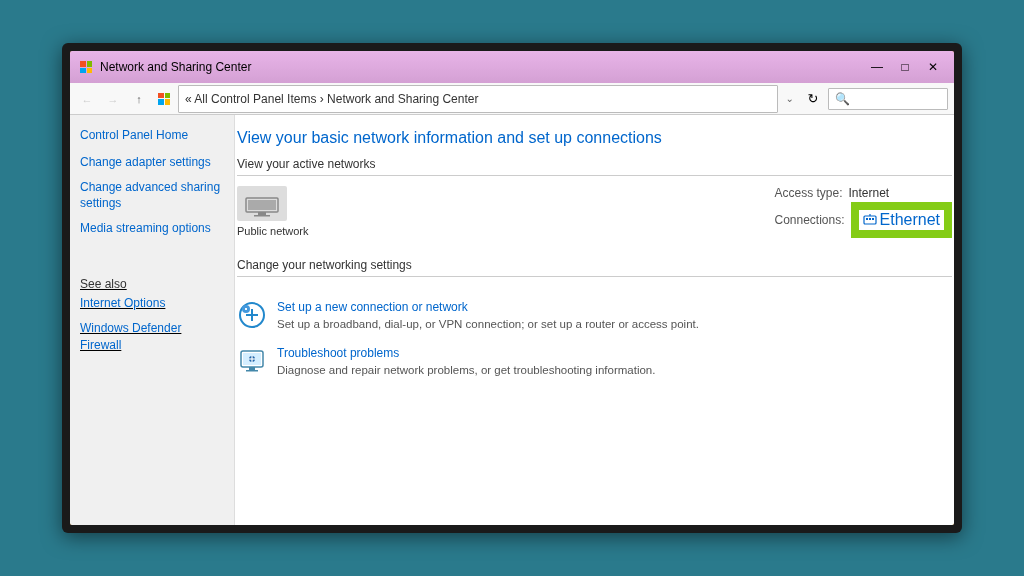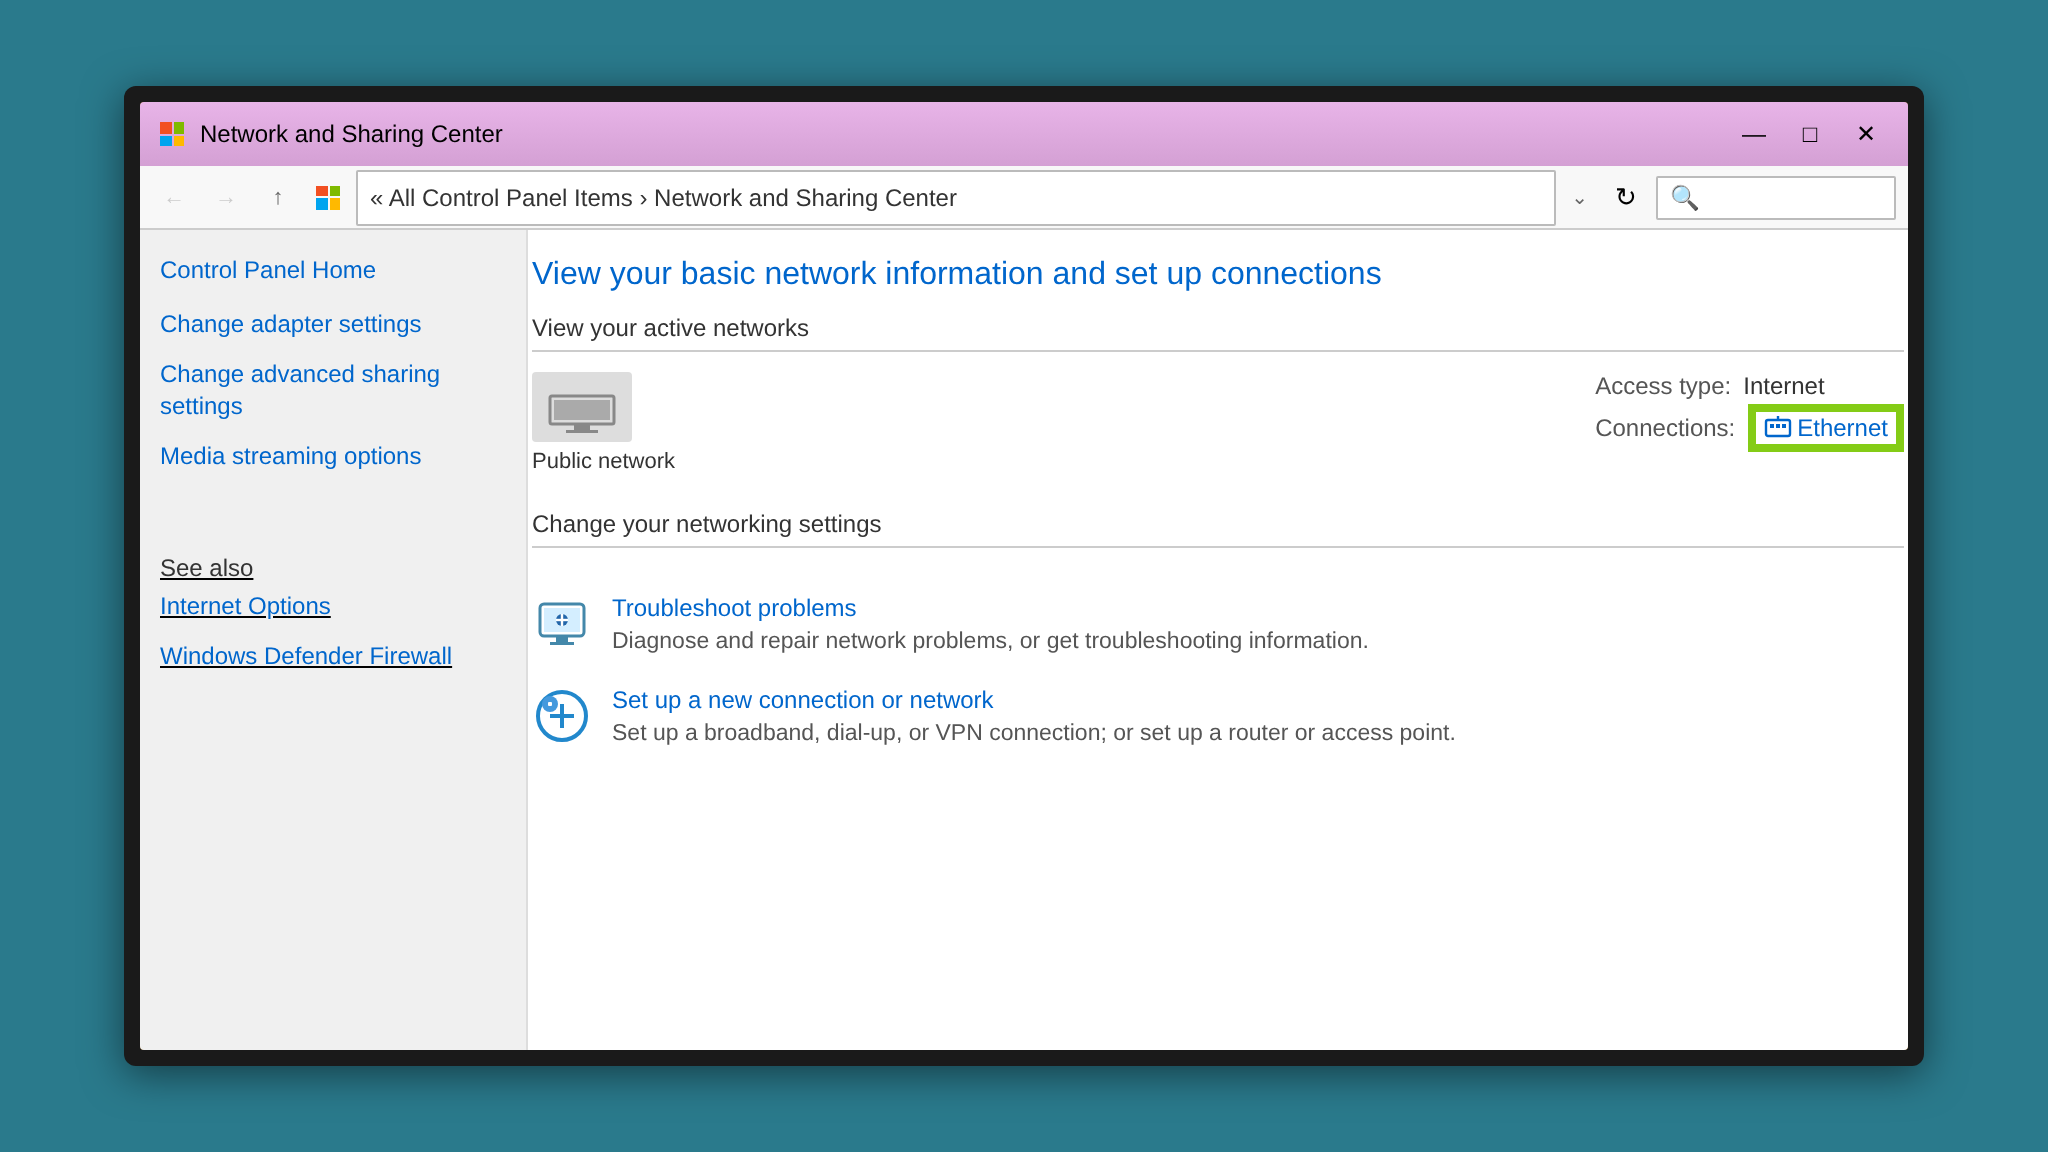--- a/index.html
+++ b/index.html
@@ -136,21 +136,21 @@
       border-radius: 1px;
     }
     
     .main-content {
       display: flex;
       flex: 1;
       overflow: hidden;
     }
     
     .sidebar {
-      width: 194px;
+      width: 165px;
       background: #f0f0f0;
       padding: 12px 10px;
       border-right: 1px solid #ddd;
       flex-shrink: 0;
       font-size: 12px;
     }
     .sidebar-link {
       color: #0066cc;
       text-decoration: none;
       cursor: pointer;
@@ -225,24 +225,24 @@
     }
     .connection-label {
       color: #555;
       font-size: 12px;
     }
     .connection-value {
       color: #333;
       font-size: 12px;
     }
     .ethernet-badge {
-      border: 4px solid #84cc16;
+      border: 8px solid #84cc16;
       padding: 1px 4px;
       color: #0066cc;
-      font-size: 12px;
+      font-size: 16px;
       cursor: pointer;
       display: inline-flex;
       align-items: center;
       gap: 3px;
     }
     
     .settings-section-header {
       font-size: 12px;
       color: #333;
       border-bottom: 1px solid #ccc;
@@ -392,48 +392,48 @@
               </span>
             </div>
           </div>
         </div>
 
         <div class="settings-section-header">Change your networking settings</div>
 
         <div class="settings-item">
           <div class="settings-icon">
             <svg width="28" height="28" viewBox="0 0 28 28">
+              <circle cx="14" cy="14" r="12" fill="none" stroke="#2288cc" stroke-width="2"></circle>
+              <line x1="14" y1="8" x2="14" y2="20" stroke="#2288cc" stroke-width="2"></line>
+              <line x1="8" y1="14" x2="20" y2="14" stroke="#2288cc" stroke-width="2"></line>
+              <circle cx="8" cy="8" r="4" fill="#4499dd"></circle>
+              <line x1="7" y1="8" x2="9" y2="8" stroke="white" stroke-width="1.5"></line>
+              <line x1="8" y1="7" x2="8" y2="9" stroke="white" stroke-width="1.5"></line>
+            </svg>
+          </div>
+          <div class="settings-text">
+            <a class="settings-link">Set up a new connection or network</a>
+            <span class="settings-desc">Set up a broadband, dial-up, or VPN connection; or set up a router or access point.</span>
+          </div>
+        </div>
+
+        <div class="settings-item">
+          <div class="settings-icon">
+            <svg width="28" height="28" viewBox="0 0 28 28">
               <rect x="3" y="4" width="22" height="16" rx="2" fill="none" stroke="#4488aa" stroke-width="1.5"></rect>
               <rect x="5" y="6" width="18" height="12" fill="#aaddff" opacity="0.5"></rect>
               <rect x="11" y="20" width="6" height="3" fill="#4488aa"></rect>
               <rect x="8" y="23" width="12" height="1.5" fill="#4488aa"></rect>
               <circle cx="14" cy="12" r="3" fill="#2266aa"></circle>
               <line x1="14" y1="9" x2="14" y2="15" stroke="white" stroke-width="1.2"></line>
               <line x1="11" y1="12" x2="17" y2="12" stroke="white" stroke-width="1.2"></line>
             </svg>
           </div>
           <div class="settings-text">
             <a class="settings-link">Troubleshoot problems</a>
             <span class="settings-desc">Diagnose and repair network problems, or get troubleshooting information.</span>
           </div>
         </div>
 
-        <div class="settings-item">
-          <div class="settings-icon">
-            <svg width="28" height="28" viewBox="0 0 28 28">
-              <circle cx="14" cy="14" r="12" fill="none" stroke="#2288cc" stroke-width="2"></circle>
-              <line x1="14" y1="8" x2="14" y2="20" stroke="#2288cc" stroke-width="2"></line>
-              <line x1="8" y1="14" x2="20" y2="14" stroke="#2288cc" stroke-width="2"></line>
-              <circle cx="8" cy="8" r="4" fill="#4499dd"></circle>
-              <line x1="7" y1="8" x2="9" y2="8" stroke="white" stroke-width="1.5"></line>
-              <line x1="8" y1="7" x2="8" y2="9" stroke="white" stroke-width="1.5"></line>
-            </svg>
-          </div>
-          <div class="settings-text">
-            <a class="settings-link">Set up a new connection or network</a>
-            <span class="settings-desc">Set up a broadband, dial-up, or VPN connection; or set up a router or access point.</span>
-          </div>
-        </div>
-
       </div>
     </div>
   </div>
 </div>
 
 </body></html>

